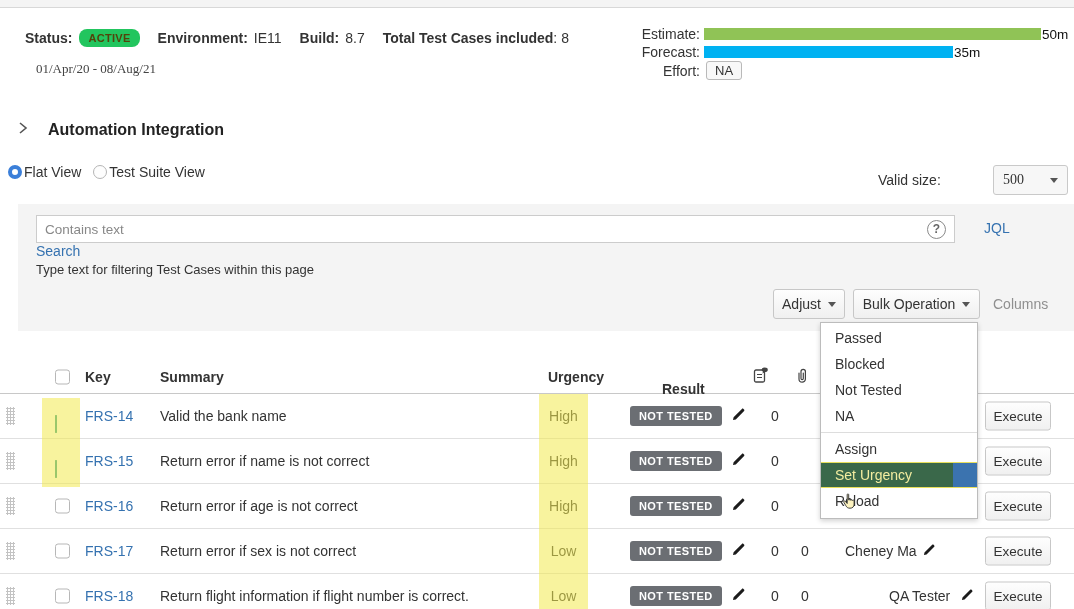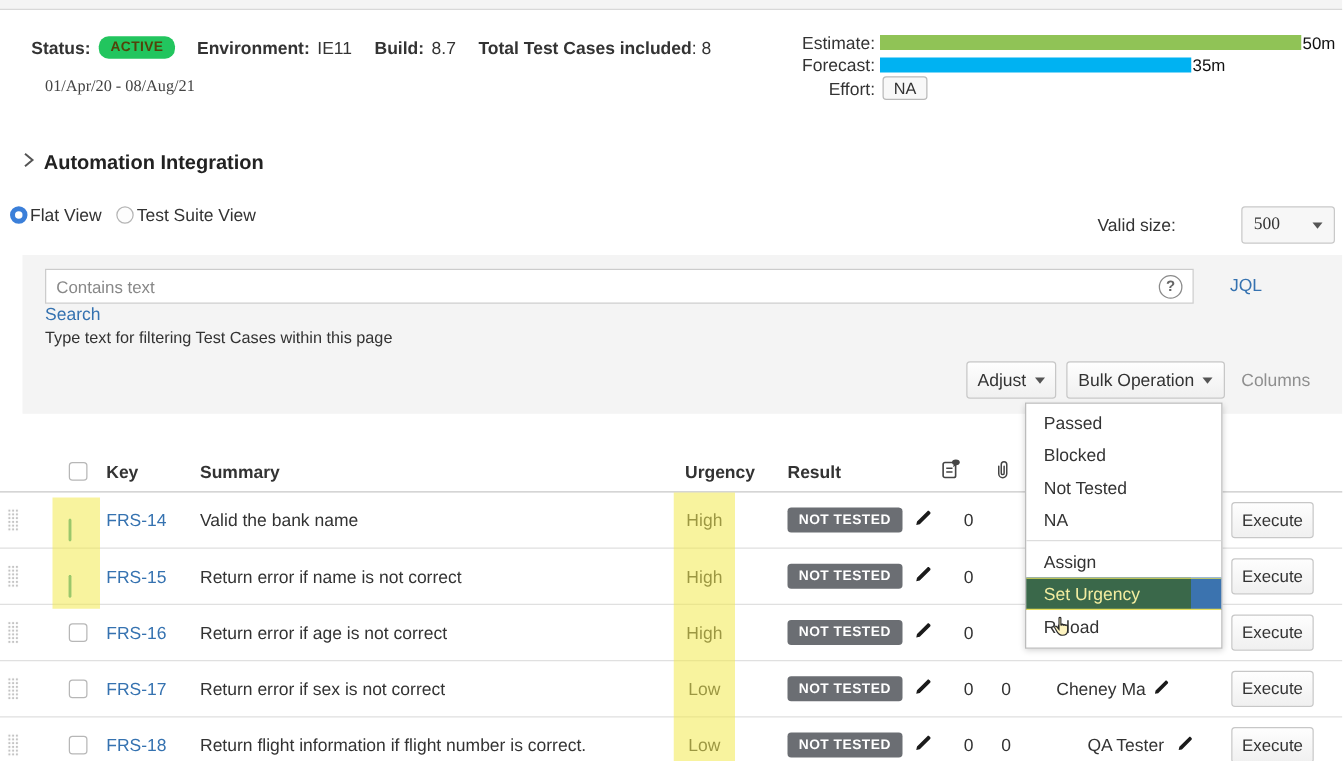--- a/index.html
+++ b/index.html
@@ -19,21 +19,21 @@
   
   .m-label{width:102px;text-align:right;font-size:14px;color:#333;}
   .m-row{display:flex;align-items:center;}
   .m-est{left:598px;top:26px;}
   .m-fc{left:598px;top:44px;}
   .m-ef{left:598px;top:61px;}
   .bar-fill{height:12px;margin-left:4px;}
   .bar-val{font-size:13.5px;color:#111;margin-left:1px;}
   .effort-badge{margin-left:6px;border:1px solid #b9b9b9;background:#f8f8f8;border-radius:3px;padding:1px 8px;font-size:13px;color:#333;}
   
-  .section-title{left:18px;top:121px;display:flex;align-items:center;gap:7px;}
+  .section-title{left:18px;top:121px;display:flex;align-items:center;gap:20px;}
   .section-title .txt{font-size:16px;font-weight:bold;color:#222;}
   
   .radio-row{left:8px;top:164px;display:flex;align-items:center;font-size:14px;}
   .radio{width:14px;height:14px;border-radius:50%;box-sizing:border-box;flex:none;}
   .radio.sel{border:4px solid #3b7fd9;background:#fff;}
   .radio.unsel{border:1px solid #b5b5b5;background:#fdfdfd;}
   .radio-lbl{margin:0 2px 0 2px;}
   .radio2{margin-left:10px;}
   
   .page-size-lbl{left:878px;top:172px;font-size:14px;}
@@ -152,21 +152,21 @@
     <span>Bulk Operation</span>
     <span class="caret"></span>
   </div>
   <div class="abs columns-lbl">Columns</div>
 
   <div class="abs thead">
     <span class="cell chk" style="left:55px;"></span>
     <span class="cell" style="left:85px;">Key</span>
     <span class="cell" style="left:160px;">Summary</span>
     <span class="cell" style="left:548px;">Urgency</span>
-    <span class="cell" style="left:630px;">Result</span>
+    <span class="cell" style="left:662px;margin-top:12px;">Result</span>
     <span class="cell icon-col" style="left:752px;"><svg width="17" height="18" viewBox="0 0 17 18">
           <rect x="2.5" y="3.5" width="10" height="12" rx="1.5" fill="none" stroke="#444" stroke-width="1.3"></rect>
           <line x1="5" y1="8" x2="10" y2="8" stroke="#444" stroke-width="1.2"></line>
           <line x1="5" y1="11" x2="10" y2="11" stroke="#444" stroke-width="1.2"></line>
           <ellipse cx="12.7" cy="3.3" rx="3.1" ry="2.3" fill="#444"></ellipse>
           <path d="M11 5.2 L10.4 7 L13.2 5.6 Z" fill="#444"></path>
         </svg></span>
     <span class="cell icon-col" style="left:795px;"><svg width="14" height="18" viewBox="0 0 14 18">
           <path d="M4 6.5 V12.5 a3.2 3.2 0 0 0 6.4 0 V5 a2.2 2.2 0 0 0 -4.4 0 v7 a1.15 1.15 0 0 0 2.3 0 V6.5" fill="none" stroke="#444" stroke-width="1.2" stroke-linecap="round"></path>
         </svg></span>
@@ -253,21 +253,21 @@
     <span class="cell" style="left:160px;">Return flight information if flight number is correct.</span>
     <span class="cell urg-cell">Low</span>
     <span class="cell result-wrap" style="left:630px;">
       <span class="result-badge">NOT TESTED</span>
       <span><svg width="14" height="14" viewBox="0 0 14 14">
             <path d="M1 13 L1.6 10.2 L9.9 1.9 C10.3 1.5 11 1.5 11.4 1.9 L12.1 2.6 C12.5 3 12.5 3.7 12.1 4.1 L3.8 12.4 Z" fill="#1b1b1b"></path>
           </svg></span>
     </span>
     <span class="cell cnt" style="left:766px;">0</span>
     <span class="cell cnt" style="left:796px;">0</span>
-    <span class="cell assignee-wrap" style="left:870px;gap:11px;">
+    <span class="cell assignee-wrap" style="left:889px;gap:11px;">
       <span>QA Tester</span>
       <span><svg width="13" height="13" viewBox="0 0 14 14">
             <path d="M1 13 L1.6 10.2 L9.9 1.9 C10.3 1.5 11 1.5 11.4 1.9 L12.1 2.6 C12.5 3 12.5 3.7 12.1 4.1 L3.8 12.4 Z" fill="#1b1b1b"></path>
           </svg></span>
     </span>
     <span class="cell btn exec-btn" style="left:985px;">Execute</span>
   </div>
 
   <div class="abs hl-band hl-chk"></div>
   <div class="abs hl-band hl-urg"></div>

